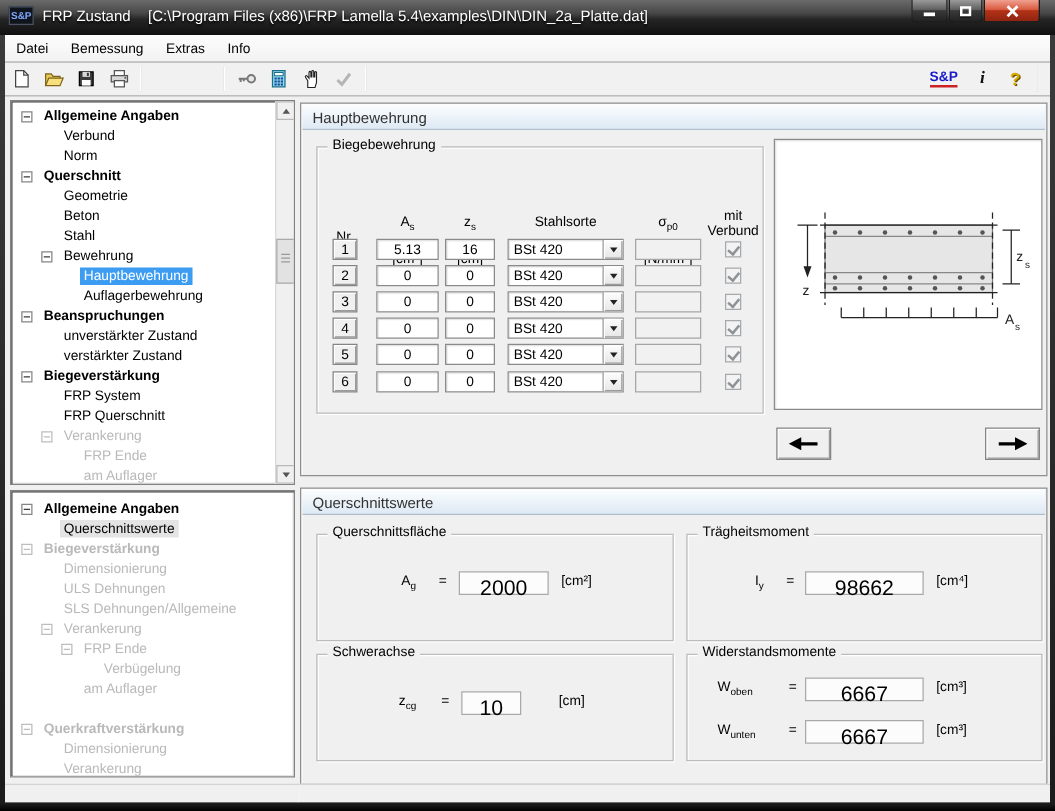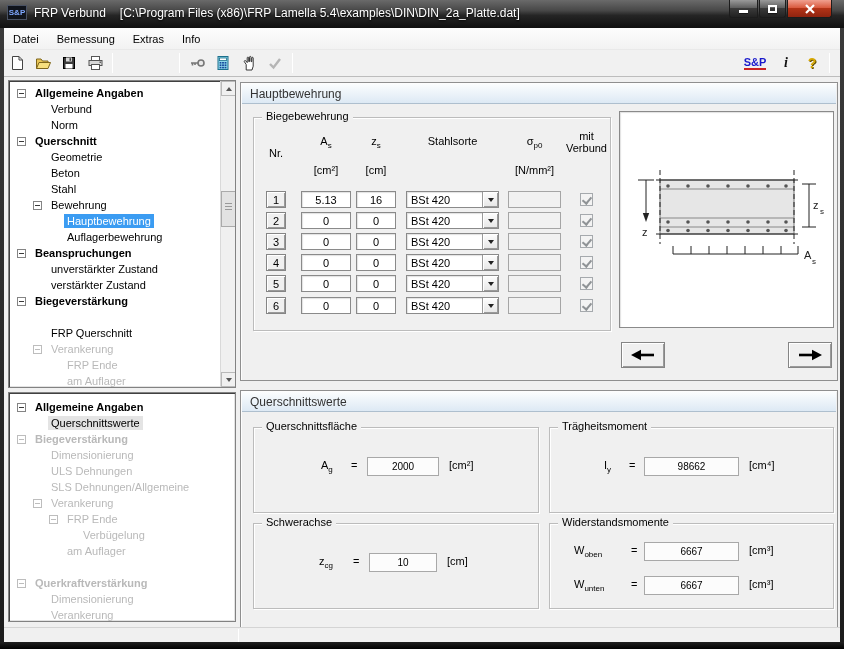--- a/index.html
+++ b/index.html
@@ -61,21 +61,21 @@
   .splitter{position:absolute;left:8px;top:388px;width:228px;height:4px;background:#f0f0f0;}
   
   .panel{position:absolute;background:#f0f0f0;border:1px solid #8f8f8f;box-shadow:inset 1px 1px 0 #fdfdfd;}
   .panel1{left:240px;top:82px;width:598px;height:299px;}
   .panel2{left:240px;top:390px;width:598px;height:238px;}
   .ptitle{position:absolute;left:1px;top:1px;right:1px;height:20px;font-size:12px;color:#333;
        background:linear-gradient(#fbfdfe,#dde9f4);border-bottom:1px solid #aebfce;padding:3px 0 0 8px;}
   .gbox{position:absolute;border:1px solid #bcbcbc;box-shadow:1px 1px 0 #fff, inset 1px 1px 0 #fff;}
   .glab{position:absolute;top:-8px;left:8px;background:#f0f0f0;padding:0 4px;font-size:11px;color:#000;}
   
-  .hdr{position:absolute;font-size:11px;color:#000;text-align:center;}
+  .hdr{position:absolute;font-size:11px;color:#000;text-align:center;margin-top:37px;}
   .sb{font-size:8px;position:relative;top:3px;}
   .rowbtn{position:absolute;width:20px;height:17px;background:#f0f0f0;border:1px solid #858585;
        box-shadow:inset 1px 1px 0 #fff, inset -1px -1px 0 #9a9a9a;font-size:11px;text-align:center;padding-top:2px;}
   .ef{position:absolute;height:17px;background:#fff;border:1px solid #8a8a8a;box-shadow:inset 1px 1px 1px rgba(0,0,0,.12);
        font-size:11px;text-align:center;padding-top:2px;}
   .ef.dis{background:#f1f1f1;box-shadow:none;border-color:#a5a5a5;}
   .combo{position:absolute;height:17px;background:#fff;border:1px solid #8a8a8a;box-shadow:inset 1px 1px 1px rgba(0,0,0,.12);}
   .cbtx{position:absolute;left:4px;top:2px;font-size:11px;}
   .cbbtn{position:absolute;right:0px;top:0px;bottom:0px;width:16px;background:linear-gradient(#fdfdfd,#e6e6e6);
        border-left:1px solid #9a9a9a;box-shadow:inset 1px 1px 0 #fff, inset -1px -1px 0 #9a9a9a;
@@ -86,36 +86,36 @@
        border-right:2px solid #8f9396;border-bottom:2px solid #8f9396;transform:rotate(40deg);}
   .diagram{position:absolute;left:378px;top:28px;width:215px;height:217px;background:#fff;border:1px solid #8a8a8a;
        box-shadow:inset 1px 1px 1px rgba(0,0,0,.12);}
   .navbtn{position:absolute;width:44px;height:26px;background:#f0f0f0;border:1px solid #858585;
        box-shadow:inset 1px 1px 0 #fff, inset -1px -1px 0 #9a9a9a;display:flex;align-items:center;justify-content:center;}
   
   .vline{position:absolute;height:20px;font-size:11px;}
   .vsym{position:absolute;top:2px;}
   .veq{position:absolute;top:2px;}
   .vfield{position:absolute;top:0;height:19px;background:#fcfcfc;border:1px solid #a8a8a8;
-       font-size:10px;text-align:center;padding-top:3px;}
+       font-size:17px;text-align:center;padding-top:3px;}
   .vunit{position:absolute;top:2px;white-space:nowrap;}
   
   .statusbar{position:absolute;left:4px;top:627px;width:836px;height:15px;background:#f0f0f0;border-top:1px solid #d4d4d4;}
   .stdiv{position:absolute;left:234px;top:1px;width:1px;height:13px;background:#c6c6c6;border-right:1px solid #fff;}
   .bottomframe{position:absolute;left:0;top:642px;width:844px;height:7px;background:linear-gradient(#202020,#000);}
   svg{display:block;}
 </style>
 </head>
 <body>
 
 <div class="win">
 
   <div class="titlebar">
     <div class="appicon">S&amp;P</div>
-    <div class="titletext"><span>FRP Verbund</span><span class="doc">[C:\Program Files (x86)\FRP Lamella 5.4\examples\DIN\DIN_2a_Platte.dat]</span></div>
+    <div class="titletext"><span>FRP Zustand</span><span class="doc">[C:\Program Files (x86)\FRP Lamella 5.4\examples\DIN\DIN_2a_Platte.dat]</span></div>
     <div class="winbtns">
       <div class="wbtn minb">
           <div class="glyph-min"></div>
         </div>
       <div class="wbtn maxb">
           <div class="glyph-max"></div>
         </div>
       <div class="wbtn closeb">
         <svg width="12" height="12" viewBox="0 0 12 12">
             <path d="M2 2 L10 10 M10 2 L2 10" stroke="#fff" stroke-width="2.2"></path>
@@ -268,20 +268,24 @@
         <span class="tlabel">unverstärkter Zustand</span>
       </div>
     <div class="trow" style="top:196px">
         <span class="ind" style="width:37px"></span>
         <span class="tlabel">verstärkter Zustand</span>
       </div>
     <div class="trow" style="top:212px">
         <span class="ind" style="width:6px"></span>
         <span class="tbox"></span>
         <span class="tlabel b">Biegeverstärkung</span>
+      </div>
+    <div class="trow" style="top:228px">
+        <span class="ind" style="width:37px"></span>
+        <span class="tlabel">FRP System</span>
       </div>
     <div class="trow" style="top:244px">
         <span class="ind" style="width:37px"></span>
         <span class="tlabel">FRP Querschnitt</span>
       </div>
     <div class="trow" style="top:260px">
         <span class="ind" style="width:22px"></span>
         <span class="tbox g"></span>
         <span class="tlabel g">Verankerung</span>
       </div>
@@ -553,21 +557,21 @@
       <span class="vfield" style="left:403px;width:95px">98662</span>
       <span class="vunit" style="left:508px">[cm⁴]</span>
     </div>
 
     <div class="gbox" style="left:12px;top:132px;width:286px;height:86px">
       <span class="glab">Schwerachse</span>
     </div>
     <div class="vline" style="left:0;top:162px;width:298px">
       <span class="vsym" style="left:78px"><span>z</span><span class="sb"></span><span class="sb">cg</span></span>
       <span class="veq" style="left:112px">=</span>
-      <span class="vfield" style="left:128px;width:68px">10</span>
+      <span class="vfield" style="left:128px;width:48px">10</span>
       <span class="vunit" style="left:206px">[cm]</span>
     </div>
 
     <div class="gbox" style="left:308px;top:132px;width:285px;height:86px">
       <span class="glab">Widerstandsmomente</span>
     </div>
     <div class="vline" style="left:0;top:151px;width:593px">
       <span class="vsym" style="left:333px"><span>W</span><span class="sb">oben</span></span>
       <span class="veq" style="left:390px">=</span>
       <span class="vfield" style="left:403px;width:95px">6667</span>

